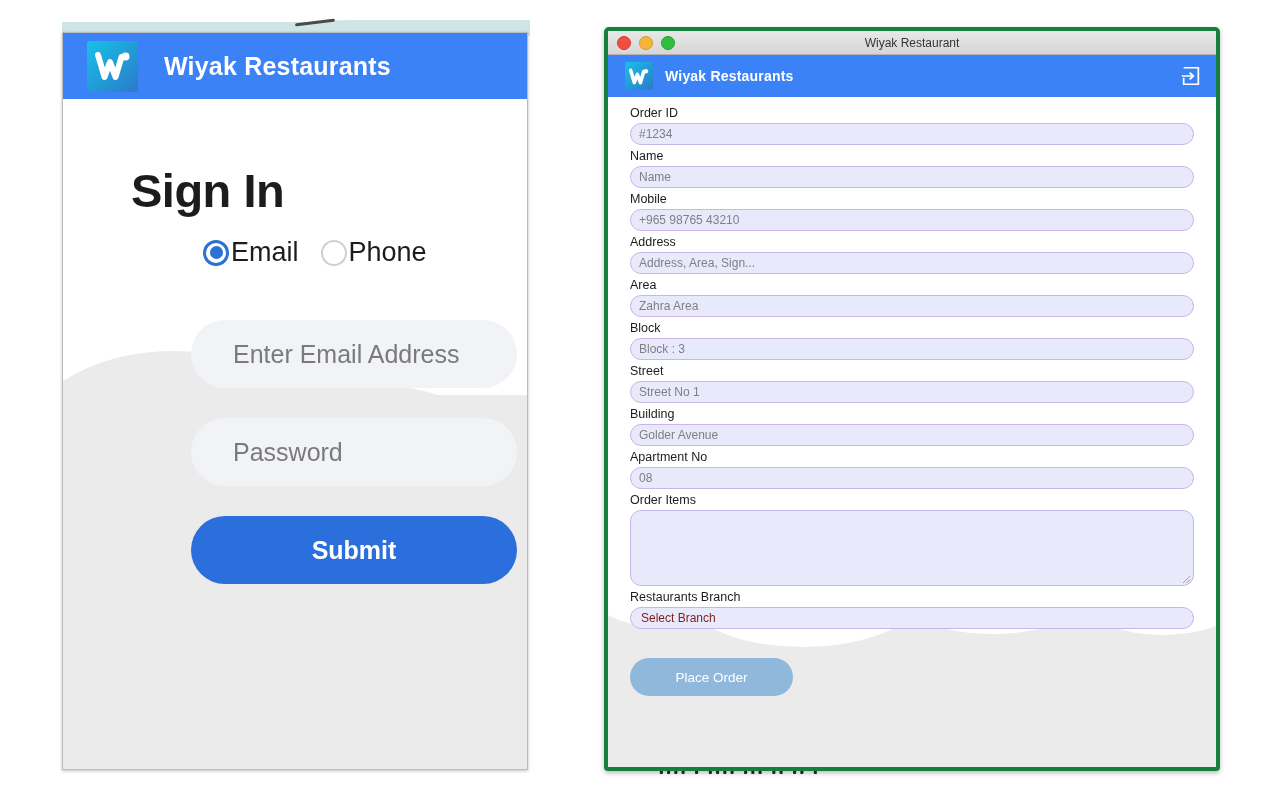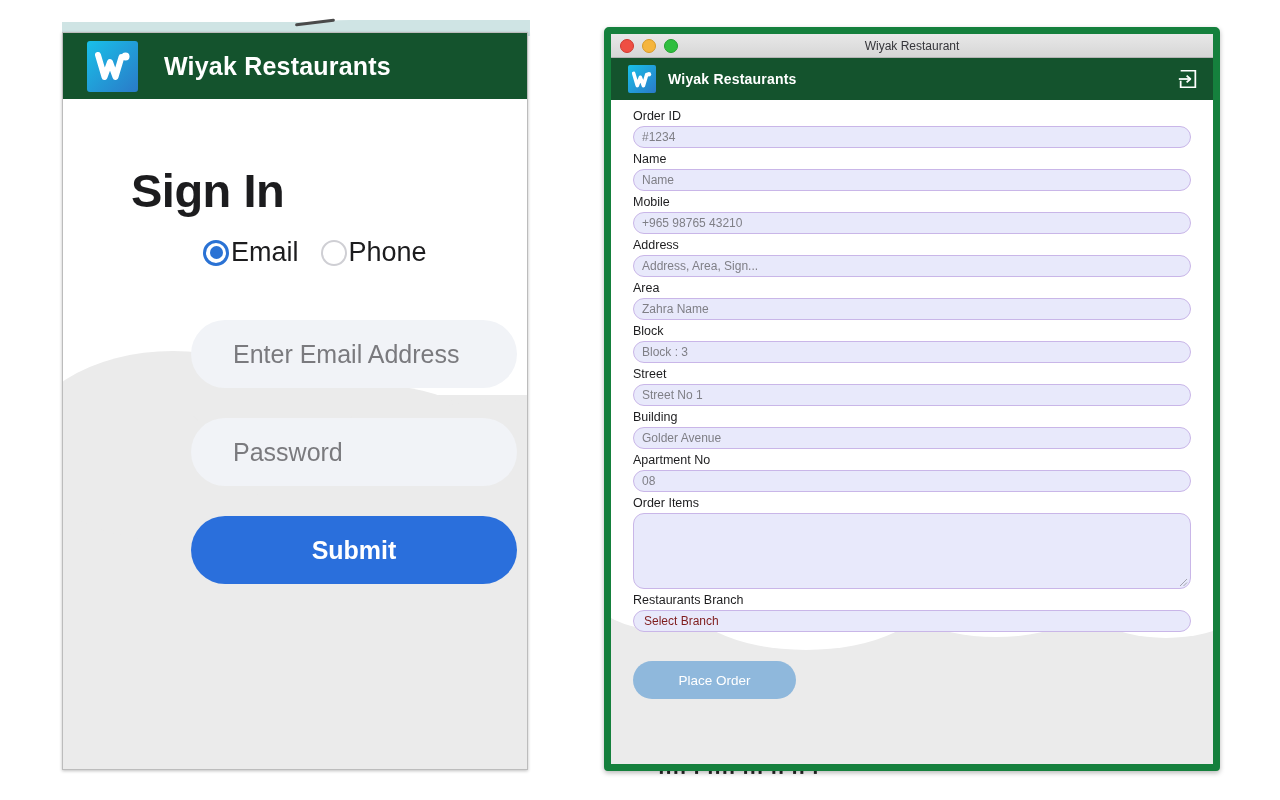--- a/index.html
+++ b/index.html
@@ -52,21 +52,21 @@
     left: 295px;
     top: 21px;
     width: 40px;
     height: 3px;
     background: #4a4a4a;
     border-radius: 2px;
     transform: rotate(-7deg);
   }
 
   .brand-bar {
-    background: #14532d;
+    background: #3b82f6;
     display: flex;
     align-items: center;
     box-sizing: border-box;
   }
   #left-brand-bar {
     height: 66px;
     padding-left: 24px;
   }
   .brand-logo {
     position: relative;
@@ -192,21 +192,21 @@
   }
 
   
   #right-window {
     position: absolute;
     left: 604px;
     top: 27px;
     width: 616px;
     height: 744px;
     background: #ffffff;
-    border: 7px solid #15803d;
+    border: 4px solid #15803d;
     border-radius: 5px 5px 4px 4px;
     box-shadow: 0 2px 5px rgba(0,0,0,0.28);
     overflow: hidden;
     box-sizing: border-box;
   }
   #titlebar {
     height: 24px;
     background: linear-gradient(#e8e8e8, #d6d6d6);
     border-bottom: 1px solid #b4b4b4;
     display: flex;
@@ -458,21 +458,21 @@
           <div class="field-input">+965 98765 43210</div>
         </div>
 
         <div class="field">
           <span class="field-label">Address</span>
           <div class="field-input">Address, Area, Sign...</div>
         </div>
 
         <div class="field">
           <span class="field-label">Area</span>
-          <div class="field-input">Zahra Name</div>
+          <div class="field-input">Zahra Area</div>
         </div>
 
         <div class="field">
           <span class="field-label">Block</span>
           <div class="field-input">Block : 3</div>
         </div>
 
         <div class="field">
           <span class="field-label">Street</span>
           <div class="field-input">Street No 1</div>

